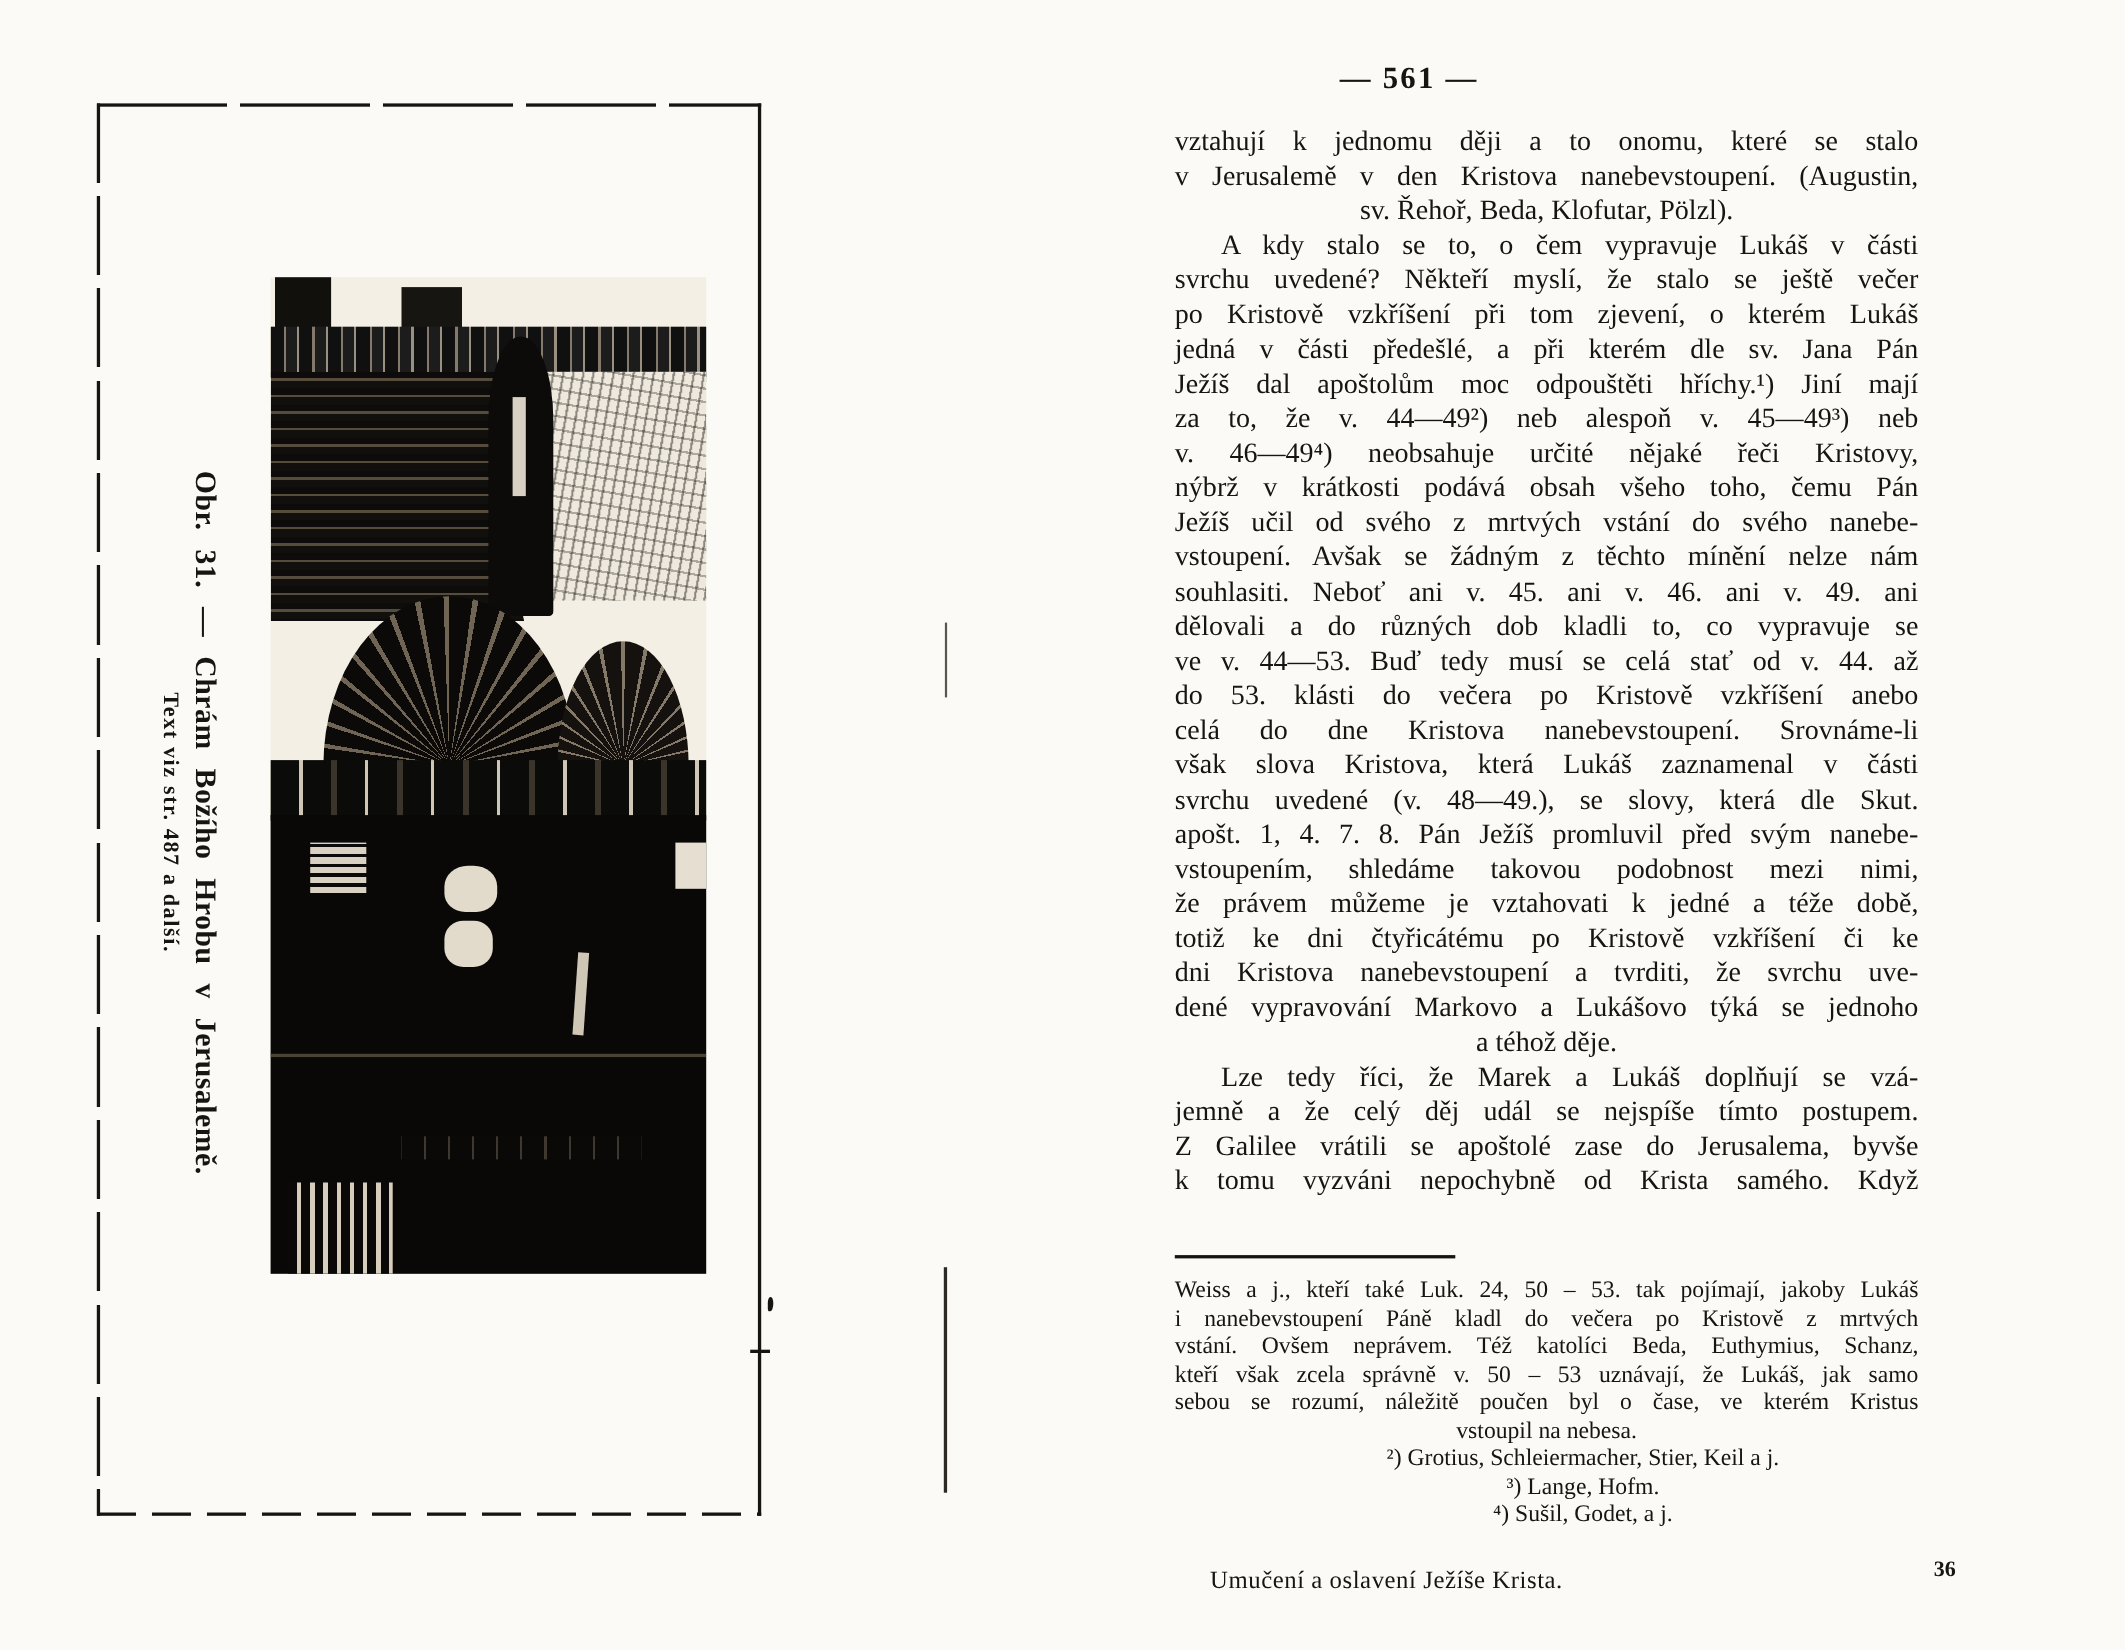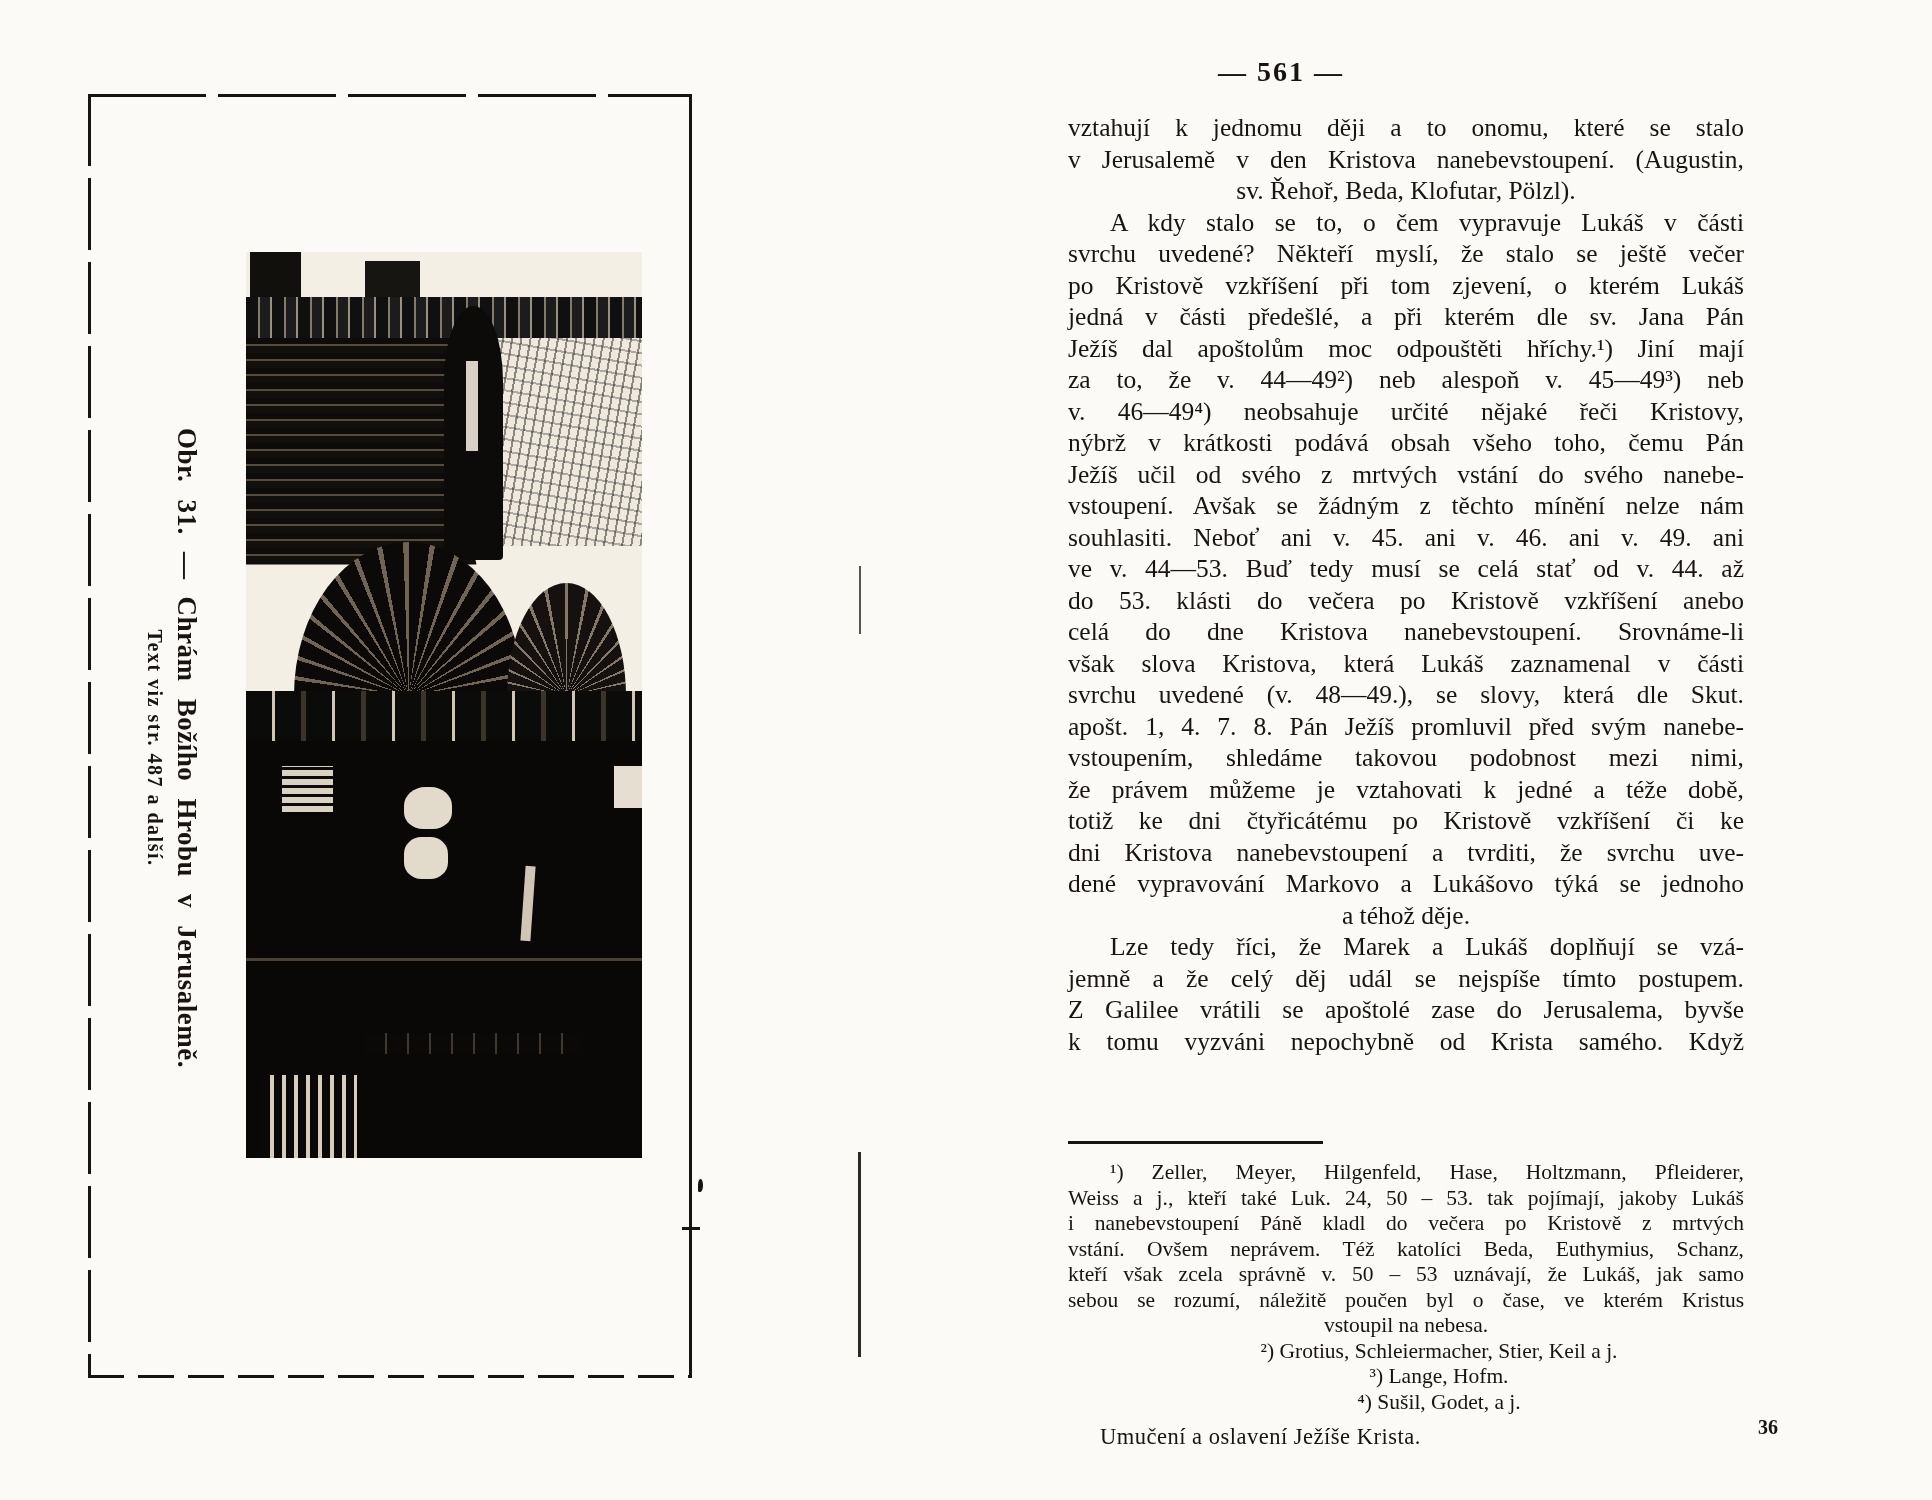--- a/index.html
+++ b/index.html
@@ -132,20 +132,21 @@
         <div class="tline just">svrchu uvedené? Někteří myslí, že stalo se ještě večer</div>
         <div class="tline just">po Kristově vzkříšení při tom zjevení, o kterém Lukáš</div>
         <div class="tline just">jedná v části předešlé, a při kterém dle sv. Jana Pán</div>
         <div class="tline just">Ježíš dal apoštolům moc odpouštěti hříchy.¹) Jiní mají</div>
         <div class="tline just">za to, že v. 44—49²) neb alespoň v. 45—49³) neb</div>
         <div class="tline just">v. 46—49⁴) neobsahuje určité nějaké řeči Kristovy,</div>
         <div class="tline just">nýbrž v krátkosti podává obsah všeho toho, čemu Pán</div>
         <div class="tline just">Ježíš učil od svého z mrtvých vstání do svého nanebe-</div>
         <div class="tline just">vstoupení. Avšak se žádným z těchto mínění nelze nám</div>
         <div class="tline just">souhlasiti. Neboť ani v. 45. ani v. 46. ani v. 49. ani</div>
+        <div class="tline just">dělovali a do různých dob kladli to, co vypravuje se</div>
         <div class="tline just">ve v. 44—53. Buď tedy musí se celá stať od v. 44. až</div>
         <div class="tline just">do 53. klásti do večera po Kristově vzkříšení anebo</div>
         <div class="tline just">celá do dne Kristova nanebevstoupení. Srovnáme-li</div>
         <div class="tline just">však slova Kristova, která Lukáš zaznamenal v části</div>
         <div class="tline just">svrchu uvedené (v. 48—49.), se slovy, která dle Skut.</div>
         <div class="tline just">apošt. 1, 4. 7. 8. Pán Ježíš promluvil před svým nanebe-</div>
         <div class="tline just">vstoupením, shledáme takovou podobnost mezi nimi,</div>
         <div class="tline just">že právem můžeme je vztahovati k jedné a téže době,</div>
         <div class="tline just">totiž ke dni čtyřicátému po Kristově vzkříšení či ke</div>
         <div class="tline just">dni Kristova nanebevstoupení a tvrditi, že svrchu uve-</div>
@@ -153,21 +154,20 @@
         <div class="tline">a téhož děje.</div>
         <div class="tline just ind1">Lze tedy říci, že Marek a Lukáš doplňují se vzá-</div>
         <div class="tline just">jemně a že celý děj udál se nejspíše tímto postupem.</div>
         <div class="tline just">Z Galilee vrátili se apoštolé zase do Jerusalema, byvše</div>
         <div class="tline just">k tomu vyzváni nepochybně od Krista samého. Když</div>
       </div>
 
     <div class="footnote-rule"></div>
 
     <div class="footnotes">
-        <div class="tline just ind1">¹) Zeller, Meyer, Hilgenfeld, Hase, Holtzmann, Pfleiderer,</div>
         <div class="tline just">Weiss a j., kteří také Luk. 24, 50 – 53. tak pojímají, jakoby Lukáš</div>
         <div class="tline just">i nanebevstoupení Páně kladl do večera po Kristově z mrtvých</div>
         <div class="tline just">vstání. Ovšem neprávem. Též katolíci Beda, Euthymius, Schanz,</div>
         <div class="tline just">kteří však zcela správně v. 50 – 53 uznávají, že Lukáš, jak samo</div>
         <div class="tline just">sebou se rozumí, náležitě poučen byl o čase, ve kterém Kristus</div>
         <div class="tline">vstoupil na nebesa.</div>
         <div class="tline ind2">²) Grotius, Schleiermacher, Stier, Keil a j.</div>
         <div class="tline ind2">³) Lange, Hofm.</div>
         <div class="tline ind2">⁴) Sušil, Godet, a j.</div>
       </div>

